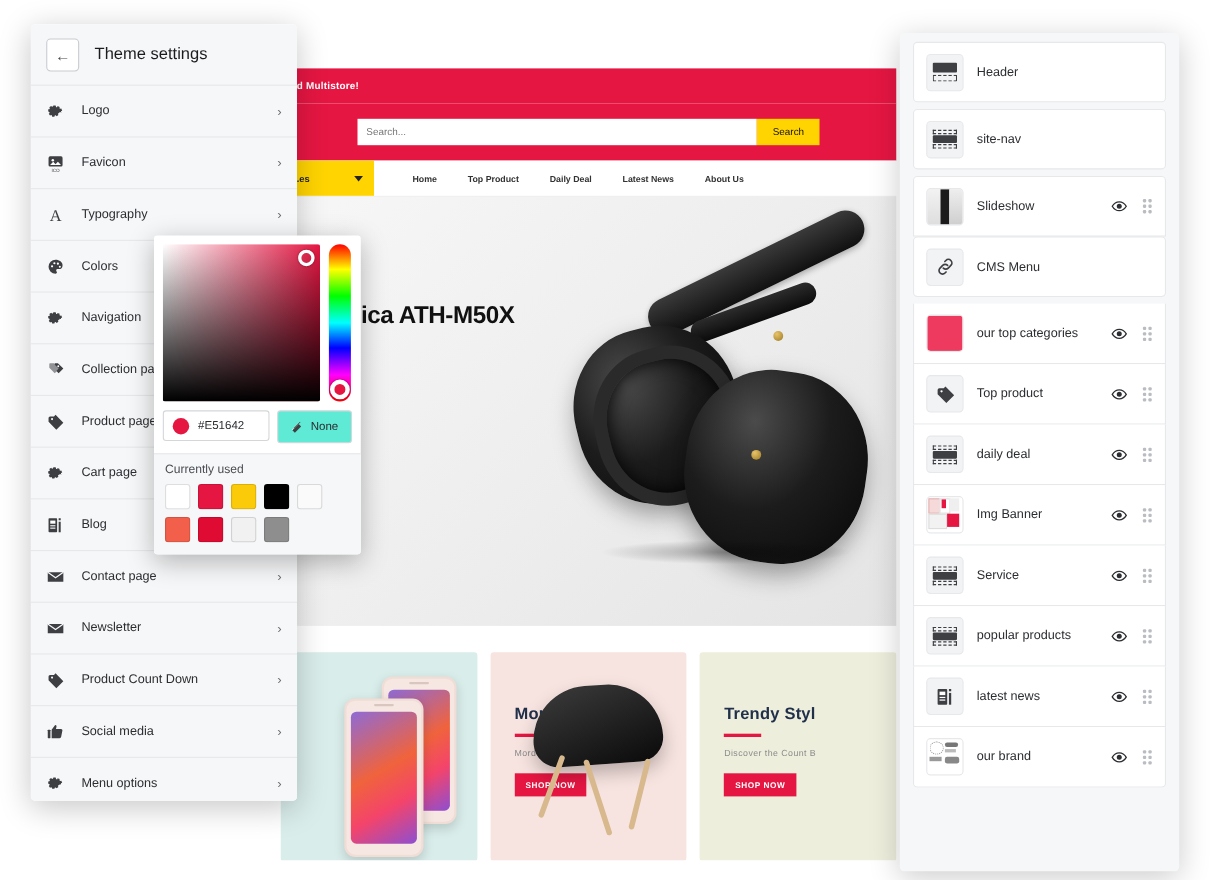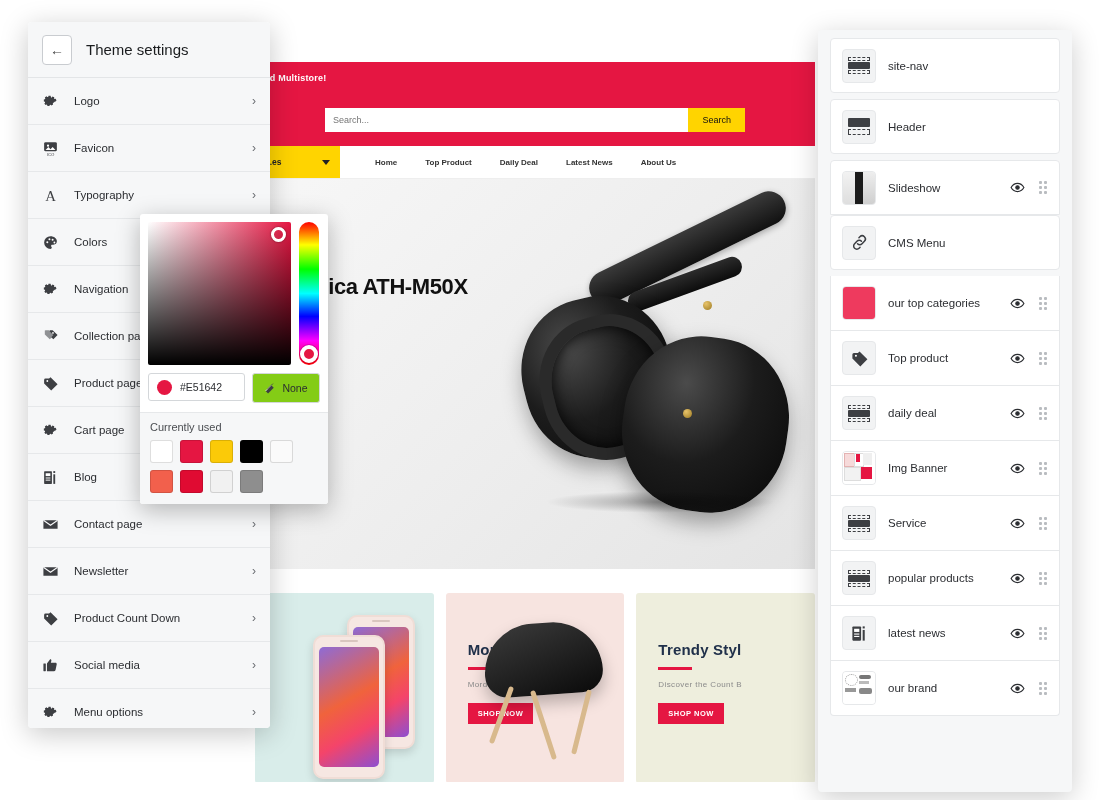--- a/index.html
+++ b/index.html
@@ -168,21 +168,21 @@
     background:#E51642;box-shadow:0 0 0 1px rgba(0,0,0,.15);
   }
   .cp-fields{display:flex;gap:7px;padding:0 8px 9px 8px;}
   .hex-field{
     flex:1;height:28px;border:1px solid #d4d7da;border-radius:3px;background:#fff;
     display:flex;align-items:center;padding-left:8px;box-sizing:border-box;gap:8px;
   }
   .hex-dot{width:15px;height:15px;border-radius:50%;background:#E51642;}
   .hex-val{font-size:10.5px;color:#2b2d31;}
   .none-btn{
-    width:66px;height:28px;border:1px solid #d4d7da;border-radius:3px;background:#84cc16;
+    width:66px;height:28px;border:1px solid #d4d7da;border-radius:3px;background:#5eead4;
     display:flex;align-items:center;justify-content:center;gap:5px;cursor:pointer;
     font-size:10.5px;color:#2b2d31;
   }
   .cp-used{background:#F6F7F8;border-top:1px solid #e6e8ea;padding:8px 10px 11px 10px;}
   .cp-used-lb{font-size:11px;color:#4a4d51;margin-bottom:7px;}
   .sw-grid{display:flex;flex-wrap:wrap;gap:7px;width:165px;}
   .sw{width:21px;height:21px;border-radius:3px;border:1px solid rgba(0,0,0,.13);cursor:pointer;}
   
   #template-panel{
     position:absolute;left:818px;top:30px;width:254px;height:762px;
@@ -508,36 +508,36 @@
         <div class="sw" style="background: rgb(241, 241, 241);"></div>
         <div class="sw" style="background: rgb(142, 142, 142);"></div>
       </div>
   </div>
 </div>
 
 <div id="template-panel">
   <div class="tm-list" id="template-list">
       <div class="tm-card">
         <span class="tm-thumb">
+          <span class="th-header">
+            <i class="solid"></i>
+            <i class="dash"></i>
+          </span>
+        </span>
+        <span class="tm-lb">Header</span>
+      </div>
+      <div class="tm-card">
+        <span class="tm-thumb">
           <span class="th-nav">
             <i class="dtop"></i>
             <i class="solid"></i>
             <i class="dbot"></i>
           </span>
         </span>
         <span class="tm-lb">site-nav</span>
-      </div>
-      <div class="tm-card">
-        <span class="tm-thumb">
-          <span class="th-header">
-            <i class="solid"></i>
-            <i class="dash"></i>
-          </span>
-        </span>
-        <span class="tm-lb">Header</span>
       </div>
       <div class="tm-card grp-first">
         <span class="tm-thumb">
           <span class="th-slide">
             <i style="width:38%;background:linear-gradient(180deg,#f2f2f2,#dedede)"></i>
             <i style="width:24%;background:#1b1b1b"></i>
             <i style="width:38%;background:linear-gradient(180deg,#eee,#cfcfcf)"></i>
           </span>
         </span>
         <span class="tm-lb">Slideshow</span>

